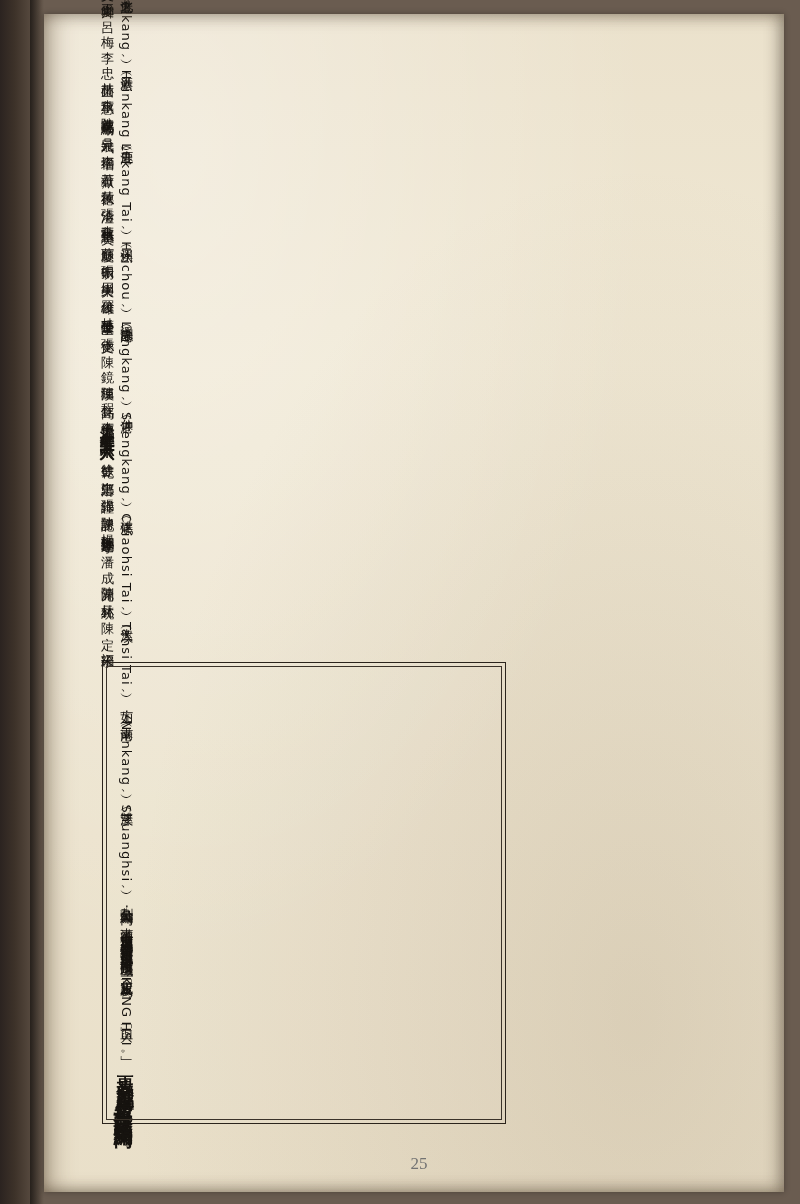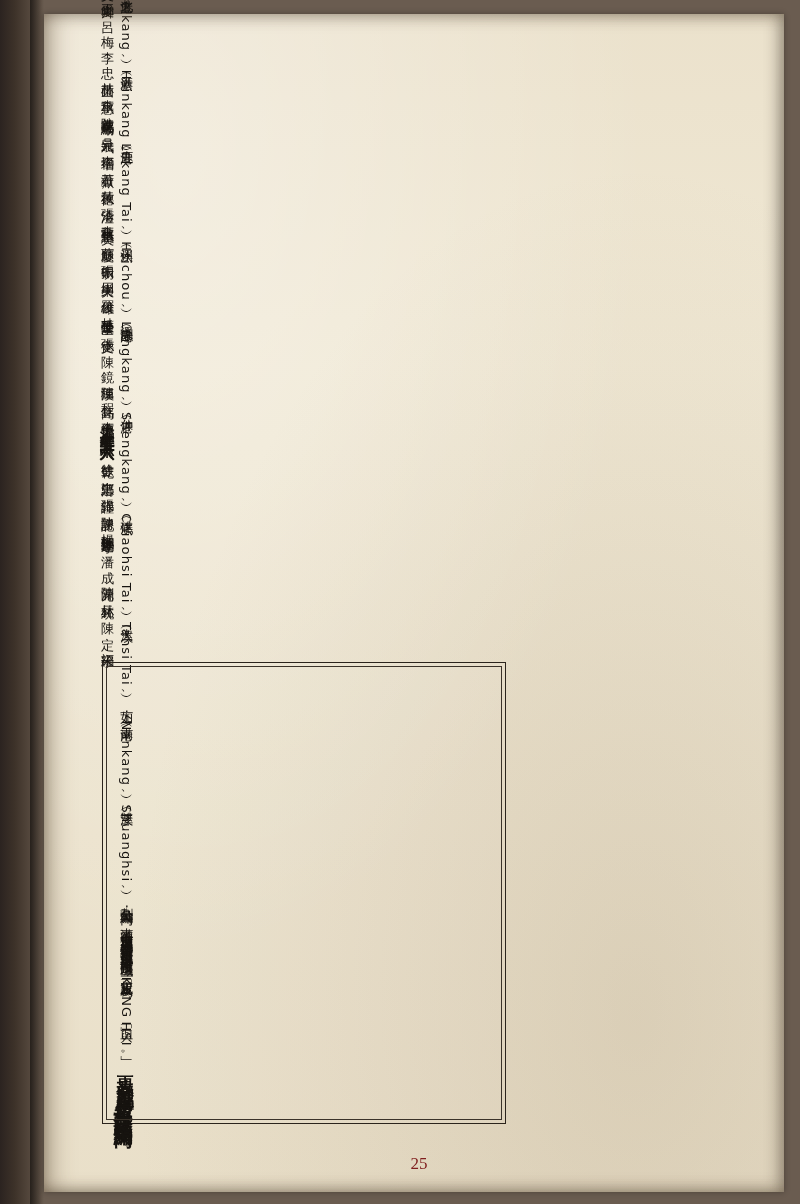--- a/index.html
+++ b/index.html
@@ -58,21 +58,21 @@
   }
   #notice .inner-border{position:absolute;inset:3px;border:0.8px solid #3a3229;pointer-events:none;}
   #notice .vcols{height:446px;align-items:flex-start;}
   #notice .vcol{height:440px;font-size:13px;line-height:1.34;}
   #notice .title{font-size:19px;font-weight:bold;letter-spacing:3px;line-height:1.22;}
   #notice .subtitle{font-size:17.5px;font-weight:bold;letter-spacing:3px;line-height:1.22;}
   .latin{ text-orientation:mixed; }
 
   #pagenum{
     position:absolute;left:0;top:1120px;width:646px;text-align:center;
-    font-size:17px;color:#7f1d1d;font-family:"Liberation Serif","DejaVu Serif",serif;
+    font-size:17px;color:#737373;font-family:"Liberation Serif","DejaVu Serif",serif;
   }
   
   #vignette{position:absolute;inset:0;pointer-events:none;
     box-shadow: inset 18px 0 26px -14px rgba(80,60,40,.55),
                 inset -10px 0 22px -14px rgba(80,60,40,.35),
                 inset 0 12px 20px -14px rgba(90,70,48,.4),
                 inset 0 -12px 20px -14px rgba(90,70,48,.4);}
 </style>
 </head>
 <body>

